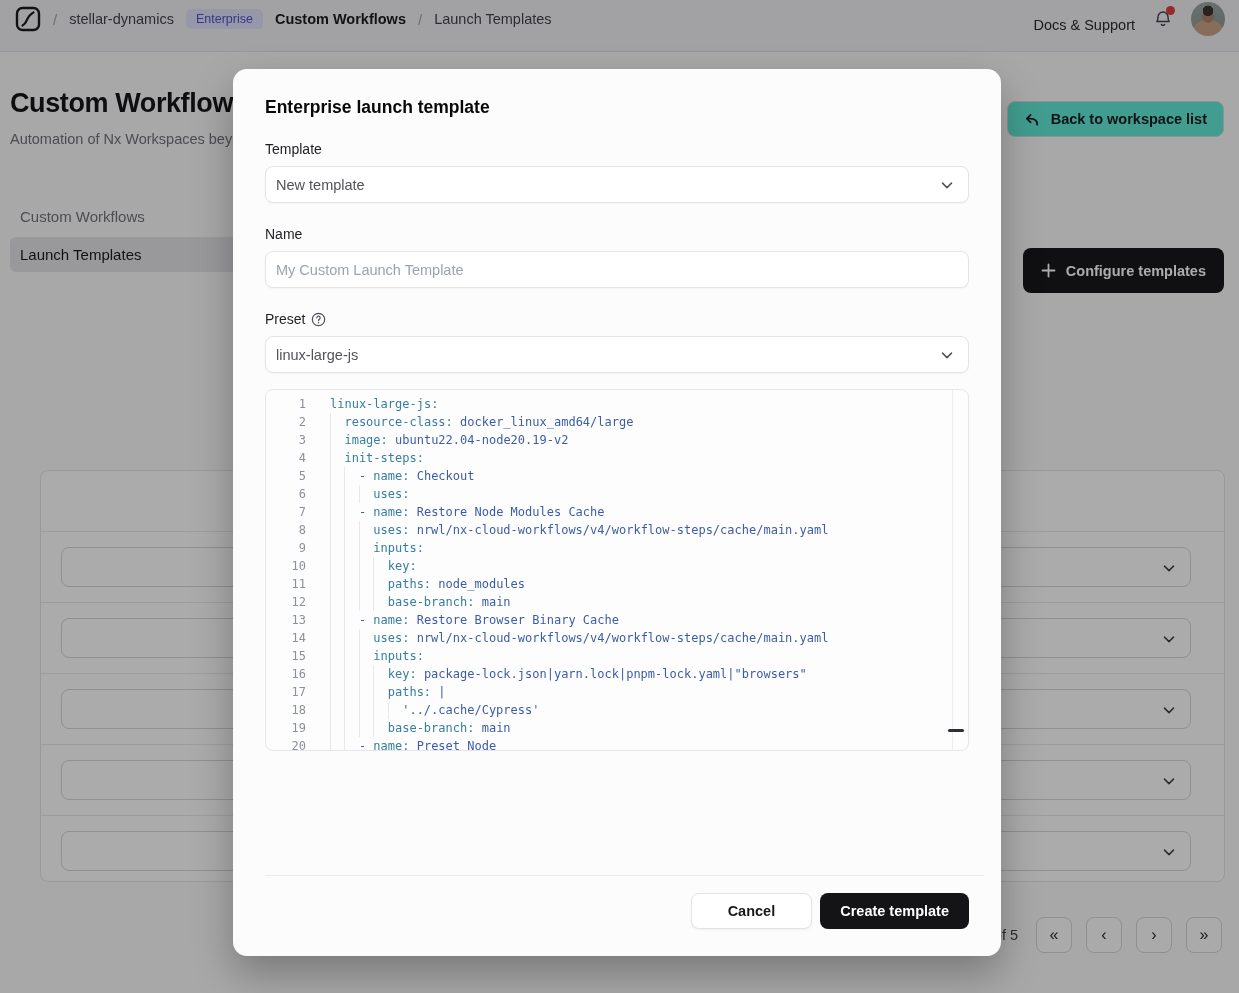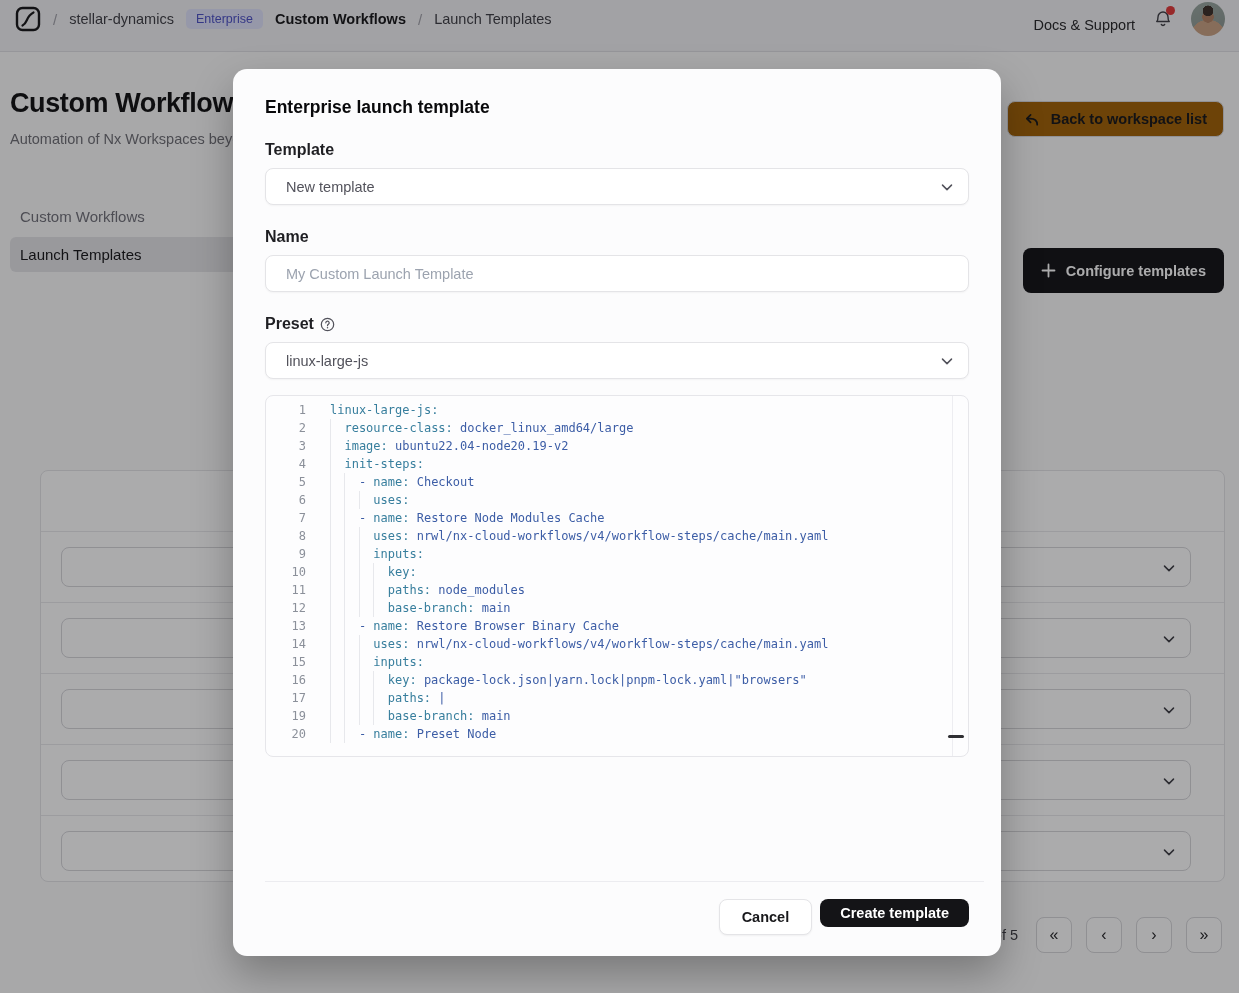--- a/index.html
+++ b/index.html
@@ -25,63 +25,63 @@
       radial-gradient(circle at 50% 105%, #c8a183 0 45%, transparent 46%),
       linear-gradient(160deg, #9aa8a2, #8b9691); }
 
   
   .page-title { position:absolute; left:10px; top:88px; font-size:27px; font-weight:700; letter-spacing:-0.4px; color:#111113; }
   .page-sub { position:absolute; left:10px; top:131px; font-size:14.5px; color:#6f6f76; white-space:nowrap; width:300px; overflow:hidden; }
   .tabs { position:absolute; left:10px; top:199px; width:290px; display:flex; flex-direction:column; gap:3px; }
   .tab { font-size:15px; color:#71717a; padding:9px 10px; border-radius:6px; }
   .tab.active { background:#e4e4e7; color:#18181b; }
   .back-btn { position:absolute; right:15px; top:101px; height:36px; display:flex; align-items:center; gap:10px;
-    background:#a16207; border:1px solid #d8d8dc; border-radius:8px; padding:0 16px; font-size:14.5px; font-weight:600; color:#18181b; }
+    background:#5eead4; border:1px solid #d8d8dc; border-radius:8px; padding:0 16px; font-size:14.5px; font-weight:600; color:#18181b; }
   .configure-btn { position:absolute; right:15px; top:248px; height:45px; display:flex; align-items:center; gap:10px;
     background:#141417; color:#fff; border:none; border-radius:8px; padding:0 18px; font-size:14.5px; font-weight:600; }
   .panel { position:absolute; left:40px; right:14px; top:470px; height:412px; background:#ffffff; border:1px solid #e4e4e7; border-radius:8px; }
   .panel-header { height:61px; border-bottom:1px solid #e8e8ec; }
   .panel-row { height:71px; border-bottom:1px solid #e8e8ec; position:relative; }
   .panel-row:last-child { border-bottom:none; }
   .row-select { position:absolute; left:20px; right:33px; top:15px; height:40px; background:#fff; border:1px solid #d6d6da; border-radius:8px; }
   .row-select .chev { position:absolute; right:12px; top:11px; }
   .pagination { position:absolute; right:17px; bottom:40px; height:36px; display:flex; align-items:center; gap:14px; }
   .pag-label { font-size:14.5px; color:#3f3f46; margin-right:4px; }
   .pag-btn { width:36px; height:36px; background:#fdfdfd; border:1px solid #d6d6da; border-radius:8px;
     display:flex; align-items:center; justify-content:center; font-size:16px; color:#27272a; }
 
   
   .overlay { position:absolute; inset:0; background:rgba(9,9,11,0.34); z-index:5; }
   .modal { position:absolute; left:233px; top:69px; width:768px; height:887px; background:#fcfcfd; border-radius:14px;
     box-shadow:0 18px 40px rgba(0,0,0,0.28); z-index:10; padding:28px 32px 0 32px; }
   .modal-title { font-size:17.5px; font-weight:700; color:#09090b; }
-  .field-label { font-size:16px; font-weight:700; color:#1f1f23; margin-top:23px; display:flex; align-items:center; gap:6px; }
+  .field-label { font-size:14px; font-weight:400; color:#1f1f23; margin-top:23px; display:flex; align-items:center; gap:6px; }
   .control { margin-top:9px; height:37px; background:#fff; border:1px solid #e4e4e7; border-radius:8px;
-    box-shadow:0 1px 2px rgba(0,0,0,0.04); display:flex; align-items:center; padding:0 20px; position:relative; font-size:14.5px; }
+    box-shadow:0 1px 2px rgba(0,0,0,0.04); display:flex; align-items:center; padding:0 10px; position:relative; font-size:14.5px; }
   .control .chev { position:absolute; right:12px; top:9px; }
   .sel-value { color:#52525b; }
   .input-value { color:#9ca3af; }
 
   
   .editor { margin-top:16px; height:362px; background:#fdfdfe; border:1px solid #e6e6ea; border-radius:8px;
     overflow:hidden; position:relative; padding-top:5px; font-family:"DejaVu Sans Mono", monospace; font-size:12px; line-height:18px; }
   .line { white-space:pre; height:18px; display:flex; }
   .ln { display:inline-block; width:40px; text-align:right; color:#8b909a; flex:0 0 40px; margin-right:24px; }
   .guide { display:inline-block; width:2ch; border-left:1px solid #e7e8ec; flex:0 0 auto; }
   .dash { color:#3c5da6; }
   .key { color:#377e9d; }
   .val { color:#3c5da6; }
   .sb-track { position:absolute; top:0; bottom:0; right:15px; width:1px; background:#ededf1; }
   .sb-thumb { position:absolute; right:4px; bottom:18px; width:16px; height:3px; background:#2f2f33; border-radius:2px; }
 
   .modal-divider { margin-top:124px; border-top:1px solid #ececf0; margin-right:-15px; }
   .modal-footer { display:flex; justify-content:flex-end; gap:8px; margin-top:17px; }
-  .btn-cancel { height:36px; padding:0 22px; background:#fff; border:1px solid #e4e4e7; border-radius:8px;
+  .btn-cancel { height:36px; padding:0 36px; background:#fff; border:1px solid #e4e4e7; border-radius:8px;
     font-size:14.5px; font-weight:600; color:#18181b; box-shadow:0 1px 2px rgba(0,0,0,0.05); }
-  .btn-submit { height:28px; padding:0 20px; background:#141417; border:none; border-radius:8px;
+  .btn-submit { height:36px; padding:0 20px; background:#141417; border:none; border-radius:8px;
     font-size:14.5px; font-weight:600; color:#ffffff; }
   button { font-family:inherit; }
   svg { display:block; }
 </style>
 </head>
 <body>
 
 <div class="topbar">
   <div class="topbar-inner">
     <div class="crumbs">
@@ -249,20 +249,21 @@
         <div class="line"><span class="ln">8</span><span class="guide"></span><span class="guide"></span><span class="guide"></span><span class="key">uses:</span><span class="val"> nrwl/nx-cloud-workflows/v4/workflow-steps/cache/main.yaml</span></div>
         <div class="line"><span class="ln">9</span><span class="guide"></span><span class="guide"></span><span class="guide"></span><span class="key">inputs:</span></div>
         <div class="line"><span class="ln">10</span><span class="guide"></span><span class="guide"></span><span class="guide"></span><span class="guide"></span><span class="key">key:</span></div>
         <div class="line"><span class="ln">11</span><span class="guide"></span><span class="guide"></span><span class="guide"></span><span class="guide"></span><span class="key">paths:</span><span class="val"> node_modules</span></div>
         <div class="line"><span class="ln">12</span><span class="guide"></span><span class="guide"></span><span class="guide"></span><span class="guide"></span><span class="key">base-branch:</span><span class="val"> main</span></div>
         <div class="line"><span class="ln">13</span><span class="guide"></span><span class="guide"></span><span class="dash">- </span><span class="key">name:</span><span class="val"> Restore Browser Binary Cache</span></div>
         <div class="line"><span class="ln">14</span><span class="guide"></span><span class="guide"></span><span class="guide"></span><span class="key">uses:</span><span class="val"> nrwl/nx-cloud-workflows/v4/workflow-steps/cache/main.yaml</span></div>
         <div class="line"><span class="ln">15</span><span class="guide"></span><span class="guide"></span><span class="guide"></span><span class="key">inputs:</span></div>
         <div class="line"><span class="ln">16</span><span class="guide"></span><span class="guide"></span><span class="guide"></span><span class="guide"></span><span class="key">key:</span><span class="val"> package-lock.json|yarn.lock|pnpm-lock.yaml|"browsers"</span></div>
         <div class="line"><span class="ln">17</span><span class="guide"></span><span class="guide"></span><span class="guide"></span><span class="guide"></span><span class="key">paths:</span><span class="val"> |</span></div>
+        <div class="line"><span class="ln">18</span><span class="guide"></span><span class="guide"></span><span class="guide"></span><span class="guide"></span><span class="guide"></span><span class="val">'../.cache/Cypress'</span></div>
         <div class="line"><span class="ln">19</span><span class="guide"></span><span class="guide"></span><span class="guide"></span><span class="guide"></span><span class="key">base-branch:</span><span class="val"> main</span></div>
         <div class="line"><span class="ln">20</span><span class="guide"></span><span class="guide"></span><span class="dash">- </span><span class="key">name:</span><span class="val"> Preset Node</span></div>
       </div>
     <div class="sb-track"></div>
     <div class="sb-thumb"></div>
   </div>
 
   <div class="modal-divider"></div>
   <div class="modal-footer">
     <button class="btn-cancel">Cancel</button>

